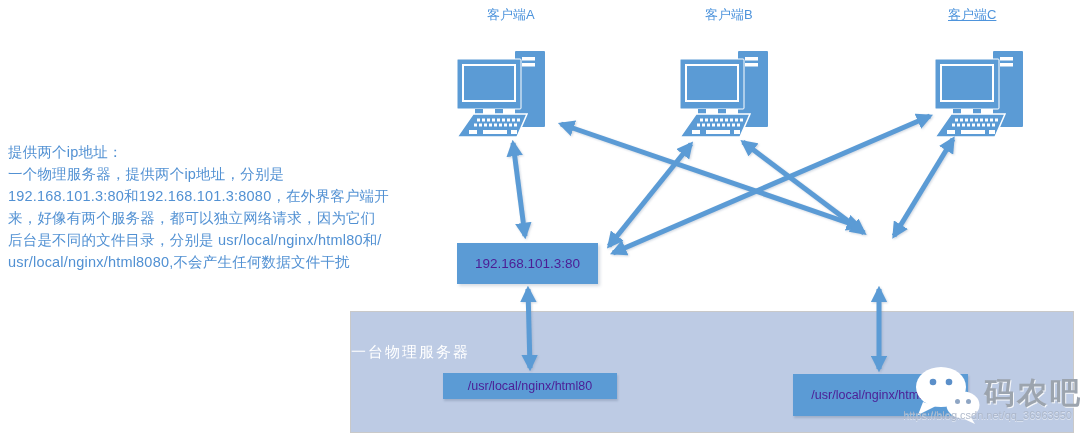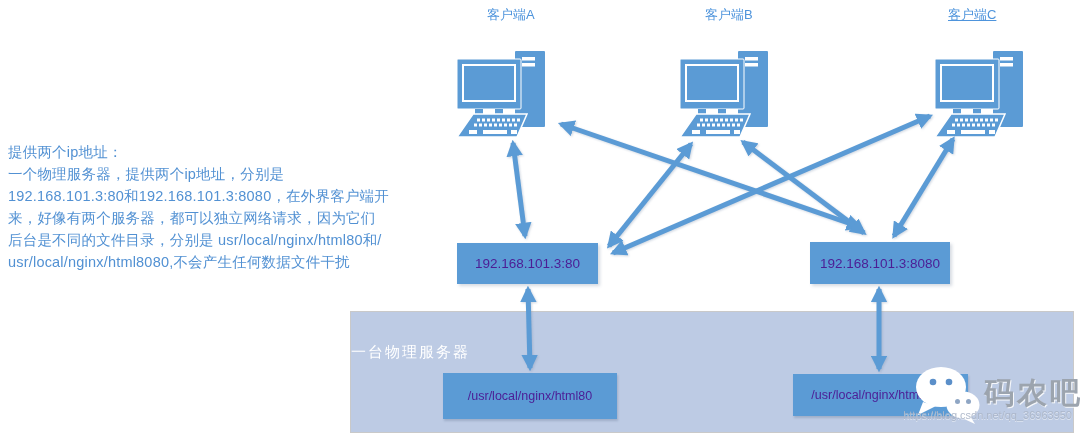--- a/index.html
+++ b/index.html
@@ -112,23 +112,22 @@
       <rect x="14" y="79" width="8" height="4" fill="#fff"></rect>
       <rect x="56" y="79" width="6" height="4" fill="#fff"></rect>
     </g>
   </svg>
 
   <div id="server-rect" class="abs">
     <div id="server-label">一台物理服务器</div>
   </div>
 
   <div class="abs node-box" style="left:457px;top:243px;width:141px;height:41px;">192.168.101.3:80</div>
-  <div class="abs node-box" style="left:810px;top:242px;width:140px;height:42px;">192.168.101.3:8080</div>
 
-  <div class="abs node-box dir-box" style="left:443px;top:373px;width:174px;height:46px;">/usr/local/nginx/html80</div>
+  <div class="abs node-box dir-box" style="left:443px;top:373px;width:174px;height:26px;">/usr/local/nginx/html80</div>
   <div class="abs node-box dir-box" style="left:793px;top:374px;width:175px;height:42px;">/usr/local/nginx/html8080</div>
 
   <svg id="arrows" width="1080" height="443" viewBox="0 0 1080 443">
     <defs>
       <marker id="ah" viewBox="0 0 10 10" refX="8" refY="5" markerWidth="3.3" markerHeight="3.3" orient="auto-start-reverse">
         <path d="M0,0 L10,5 L0,10 z" fill="#5B9BD5"></path>
       </marker>
     </defs>
     <g stroke="#5B9BD5" stroke-width="5">
       <line x1="513" y1="143" x2="525" y2="236" marker-start="url(#ah)" marker-end="url(#ah)"></line>

